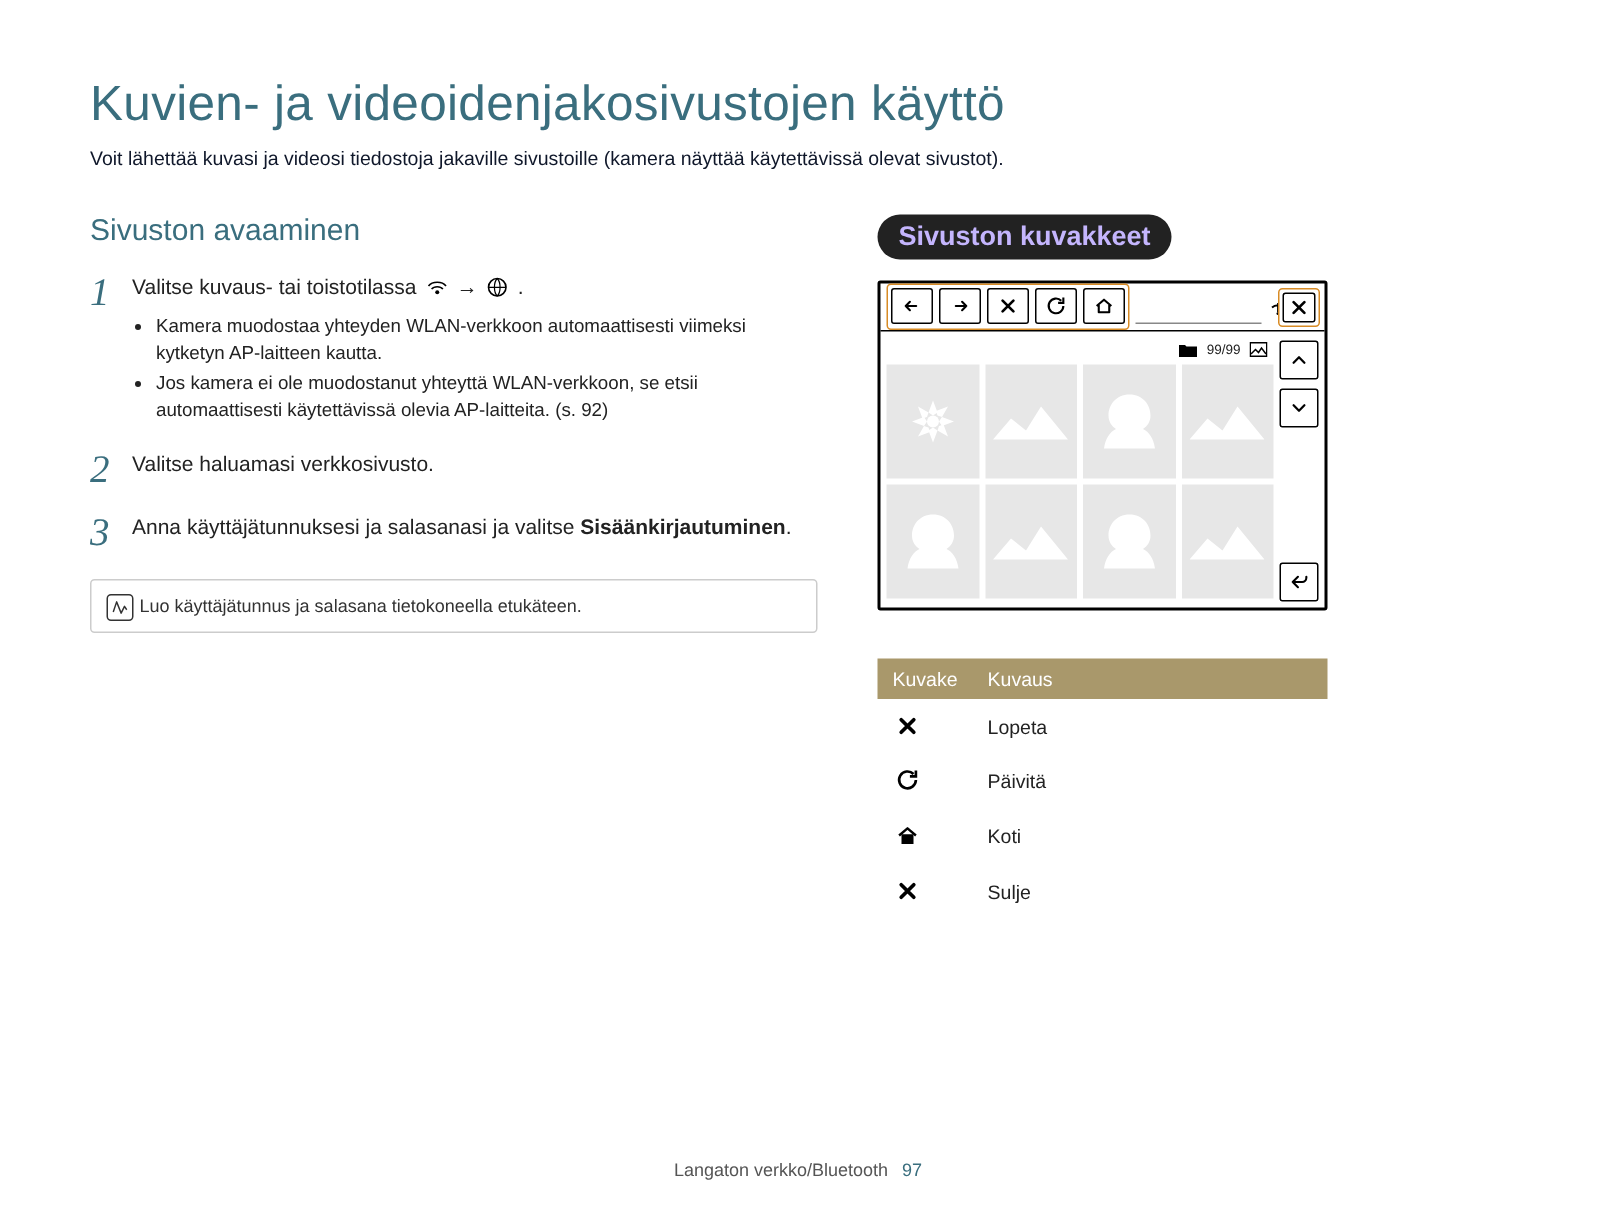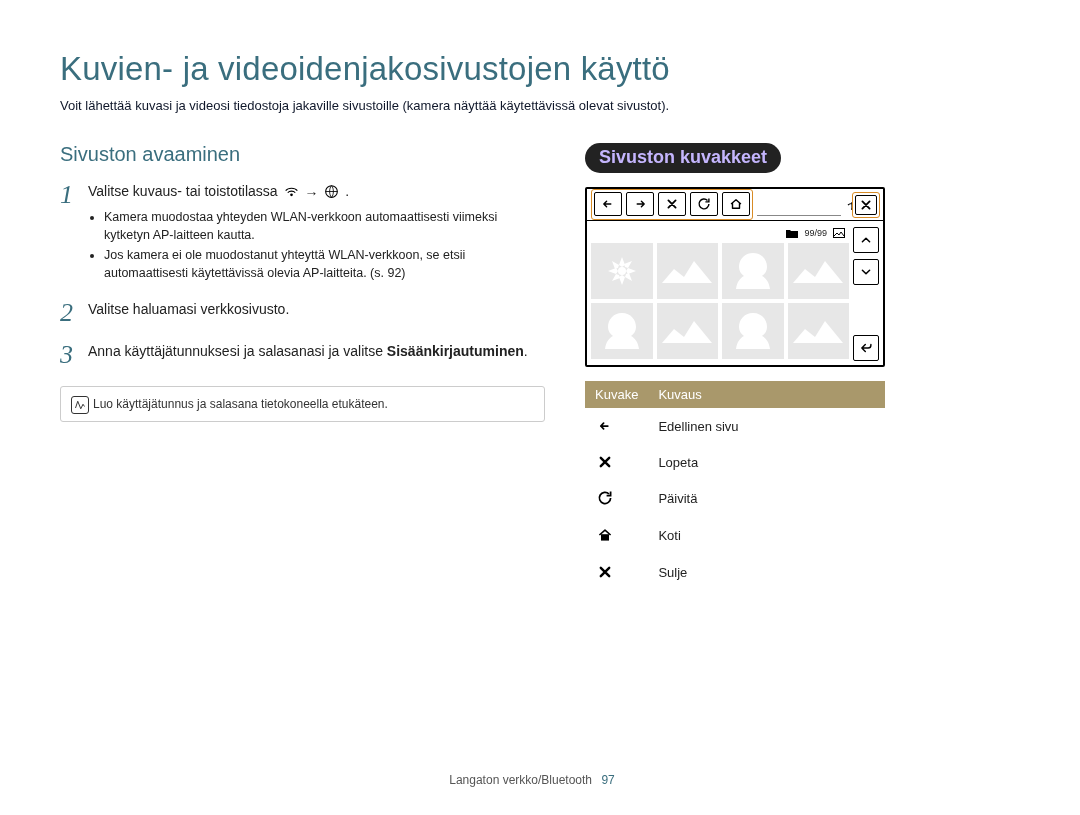--- a/index.html
+++ b/index.html
@@ -89,21 +89,21 @@
     font-weight: bold;
   }
 
   
   .screen-wrap { width: 300px; position: relative; }
   .screen {
     border: 2px solid #000;
     border-radius: 2px;
     background: #fff;
     width: 300px;
-    height: 180px;
+    height: 220px;
     position: relative;
     padding: 0;
   }
   .toolbar-row {
     display:flex; align-items:center;
     height: 32px;
     border-bottom: 1px solid #000;
   }
   .toolbar-btns {
     display:flex; height:100%;
@@ -175,21 +175,21 @@
     display:flex; align-items:center; justify-content:center;
     background:#fff;
   }
   .close-abs .inner{
     width:22px; height:20px;
     border:1px solid #000; border-radius:2px;
     display:flex; align-items:center; justify-content:center;
   }
 
   
-  .itable { width: 300px; margin-top: 14px; border-collapse: collapse; font-size: 13px; }
+  .itable { width: 300px; margin-top: 32px; border-collapse: collapse; font-size: 13px; }
   .itable th {
     background:#a9986b; color:#fff; font-weight:400;
     text-align:left; padding:6px 10px;
   }
   .itable td { padding: 8px 10px; border-bottom: 0; vertical-align: middle; }
   .itable td.ic { width: 60px; }
   .itable td.ic .glyph {
     display:inline-flex; align-items:center; justify-content:center;
     width:20px; height:20px;
   }
@@ -412,28 +412,20 @@
     <table class="itable">
       <thead>
         <tr>
           <th>Kuvake</th>
           <th>Kuvaus</th>
         </tr>
       </thead>
       <tbody>
         <tr>
           <td class="ic"><span class="glyph">
-            <svg width="18" height="14" viewBox="0 0 20 20">
-                  <path d="M14 10H4m0 0l4-4m-4 4l4 4" stroke="#000" stroke-width="2.5" fill="none" stroke-linecap="round" stroke-linejoin="round"></path>
-                </svg>
-          </span></td>
-          <td>Edellinen sivu</td>
-        </tr>
-        <tr>
-          <td class="ic"><span class="glyph">
             <svg width="14" height="14" viewBox="0 0 20 20">
                   <path d="M4 4l12 12M16 4L4 16" stroke="#000" stroke-width="3.5" stroke-linecap="round"></path>
                 </svg>
           </span></td>
           <td>Lopeta</td>
         </tr>
         <tr>
           <td class="ic"><span class="glyph">
             <svg width="16" height="16" viewBox="0 0 20 20">
                   <path d="M15 5a7 7 0 1 0 2 5" stroke="#000" stroke-width="2.2" fill="none"></path>

